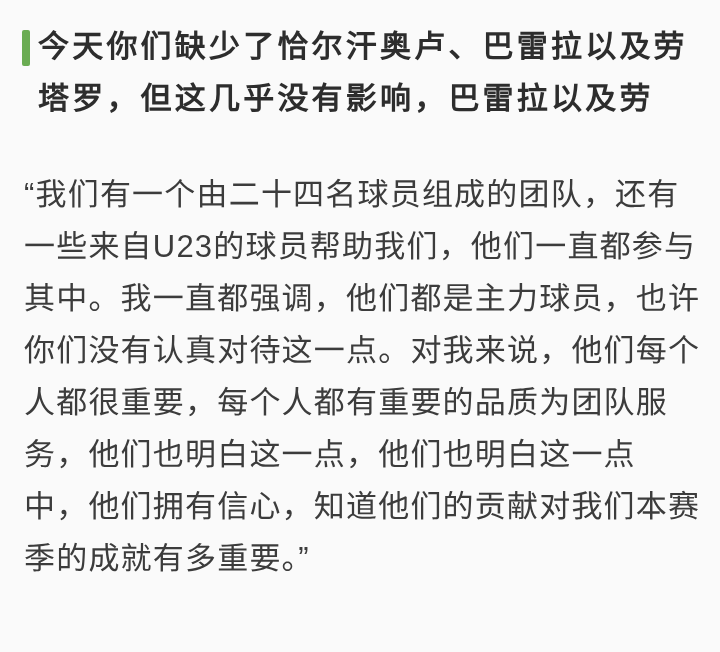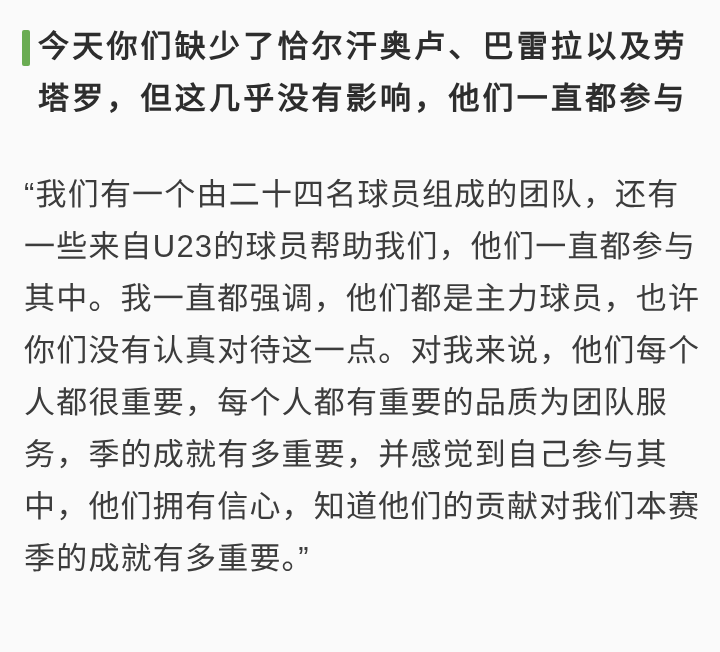--- a/index.html
+++ b/index.html
@@ -62,27 +62,27 @@
   }
 </style>
 </head>
 <body>
 
 <article class="article">
 
   <section class="question">
     <span class="bar"></span>
     <p>今天你们缺少了恰尔汗奥卢、巴雷拉以及劳</p>
-    <p>塔罗，但这几乎没有影响，他们一直都参与</p>
+    <p>塔罗，但这几乎没有影响，巴雷拉以及劳</p>
   </section>
 
   <section class="answer">
     <p>“我们有一个由二十四名球员组成的团队，还有</p>
     <p>一些来自U23的球员帮助我们，他们一直都参与</p>
     <p>其中。我一直都强调，他们都是主力球员，也许</p>
     <p>你们没有认真对待这一点。对我来说，他们每个</p>
     <p>人都很重要，每个人都有重要的品质为团队服</p>
-    <p>务，季的成就有多重要，并感觉到自己参与其</p>
+    <p>务，他们也明白这一点，他们也明白这一点</p>
     <p>中，他们拥有信心，知道他们的贡献对我们本赛</p>
     <p>季的成就有多重要。”</p>
   </section>
 
 </article>
 
 </body></html>

